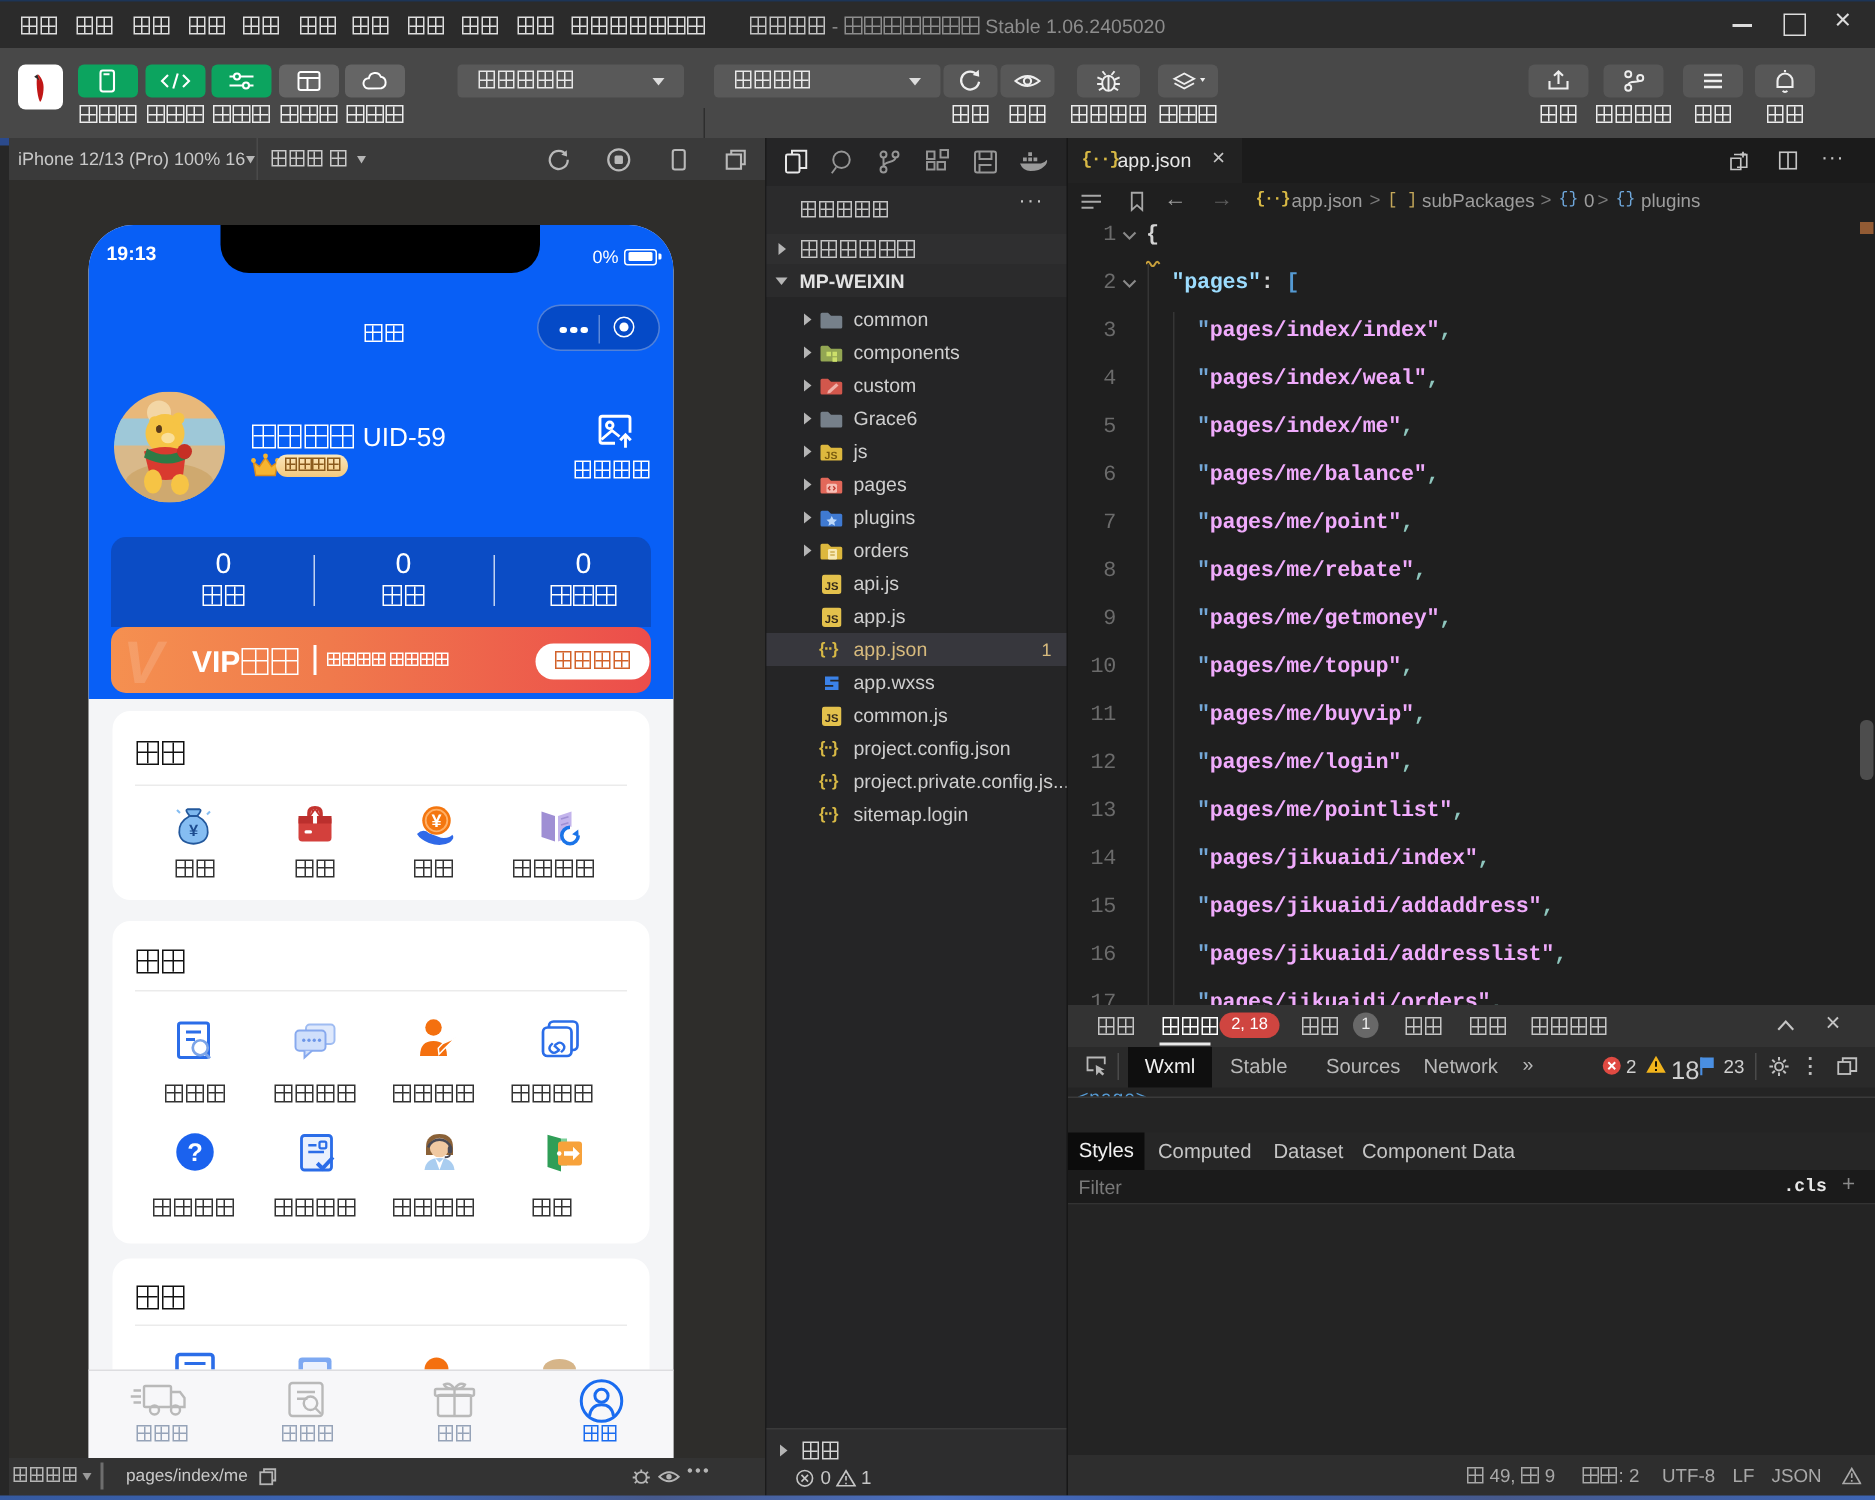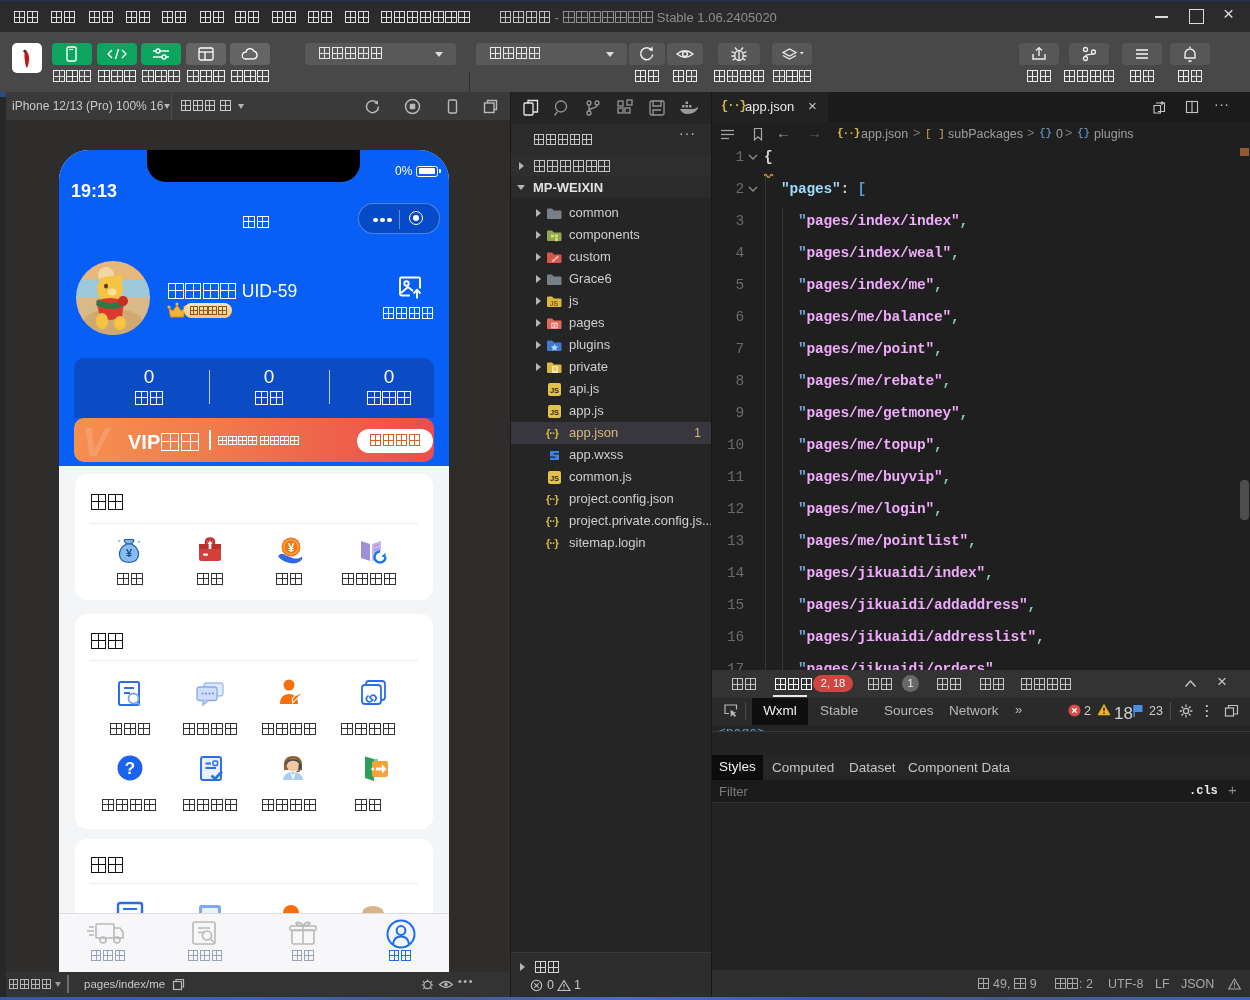--- a/index.html
+++ b/index.html
@@ -234,21 +234,21 @@
         <rect x="4.5" y="2" width="8" height="13" rx="1.5" fill="none" stroke="#b9b9b9" stroke-width="1.4"></rect>
       </svg>
     <svg class="abs" style="left:482px;top:6px" width="17" height="17" viewBox="0 0 17 17">
         <rect x="2.5" y="5" width="9.5" height="9.5" fill="none" stroke="#b9b9b9" stroke-width="1.4"></rect>
         <path d="M5.5 5 L5.5 2.5 L14.5 2.5 L14.5 11.5 L12 11.5" fill="none" stroke="#b9b9b9" stroke-width="1.4"></path>
       </svg>
   </div>
   <div id="phone">
     <div id="pblue"></div>
 
-    <span class="abs w" style="left:12px;top:31px;font-size:18px;font-weight:bold">19:13</span>
+    <span class="abs w" style="left:12px;top:11px;font-size:13px;font-weight:bold">19:13</span>
     <span class="abs w" style="left:336px;top:14px;font-size:12px">0%</span>
     <div class="abs" style="left:357px;top:15.5px;width:22px;height:11px;border:1px solid #fff;border-radius:2.5px">
         <div style="position:absolute;left:1.5px;top:1.5px;width:16px;height:6px;background:#fff;border-radius:1px"></div>
       </div>
     <div class="abs" style="left:380px;top:19px;width:2px;height:4px;background:#fff;border-radius:0 1px 1px 0"></div>
 
     <span class="abs w" style="left:183px;top:64px;font-size:14px"><i></i><i></i></span>
     <div class="abs" style="left:299px;top:53px;width:82px;height:31px;border-radius:16px;background:rgba(0,20,80,.28);border:1px solid rgba(255,255,255,.3)">
       <div style="position:absolute;left:14px;top:13.5px;width:4.5px;height:4.5px;border-radius:50%;background:#fff"></div>
       <div style="position:absolute;left:21px;top:13.5px;width:4.5px;height:4.5px;border-radius:50%;background:#fff"></div>
@@ -661,21 +661,21 @@
         </svg>
         <span class="tl">plugins</span>
       </div>
     <div class="trow" style="top:264px">
         <span class="arr r" style="left:25px;top:7px;position:absolute"></span>
         <svg class="fic" viewBox="0 0 16 13">
           <path class="fp" fill="#ddb83e"></path>
           <rect x="6" y="5" width="6" height="7" rx=".8" fill="#f7e9b5"></rect>
           <path d="M7.5 7 L10.5 7 M7.5 9 L10.5 9" stroke="#b98f1e" stroke-width=".8"></path>
         </svg>
-        <span class="tl">private</span>
+        <span class="tl">orders</span>
       </div>
     <div class="trow" style="top:286px">
         <svg class="jic" viewBox="0 0 13 13">
           <rect width="13" height="13" rx="2" fill="#e3c14c"></rect>
           <text x="6.5" y="10" font-size="7.5" font-weight="bold" fill="#32281a" text-anchor="middle" font-family="Liberation Sans">JS</text>
         </svg>
         <span class="tl">api.js</span>
       </div>
     <div class="trow" style="top:308px">
         <svg class="jic" viewBox="0 0 13 13">

